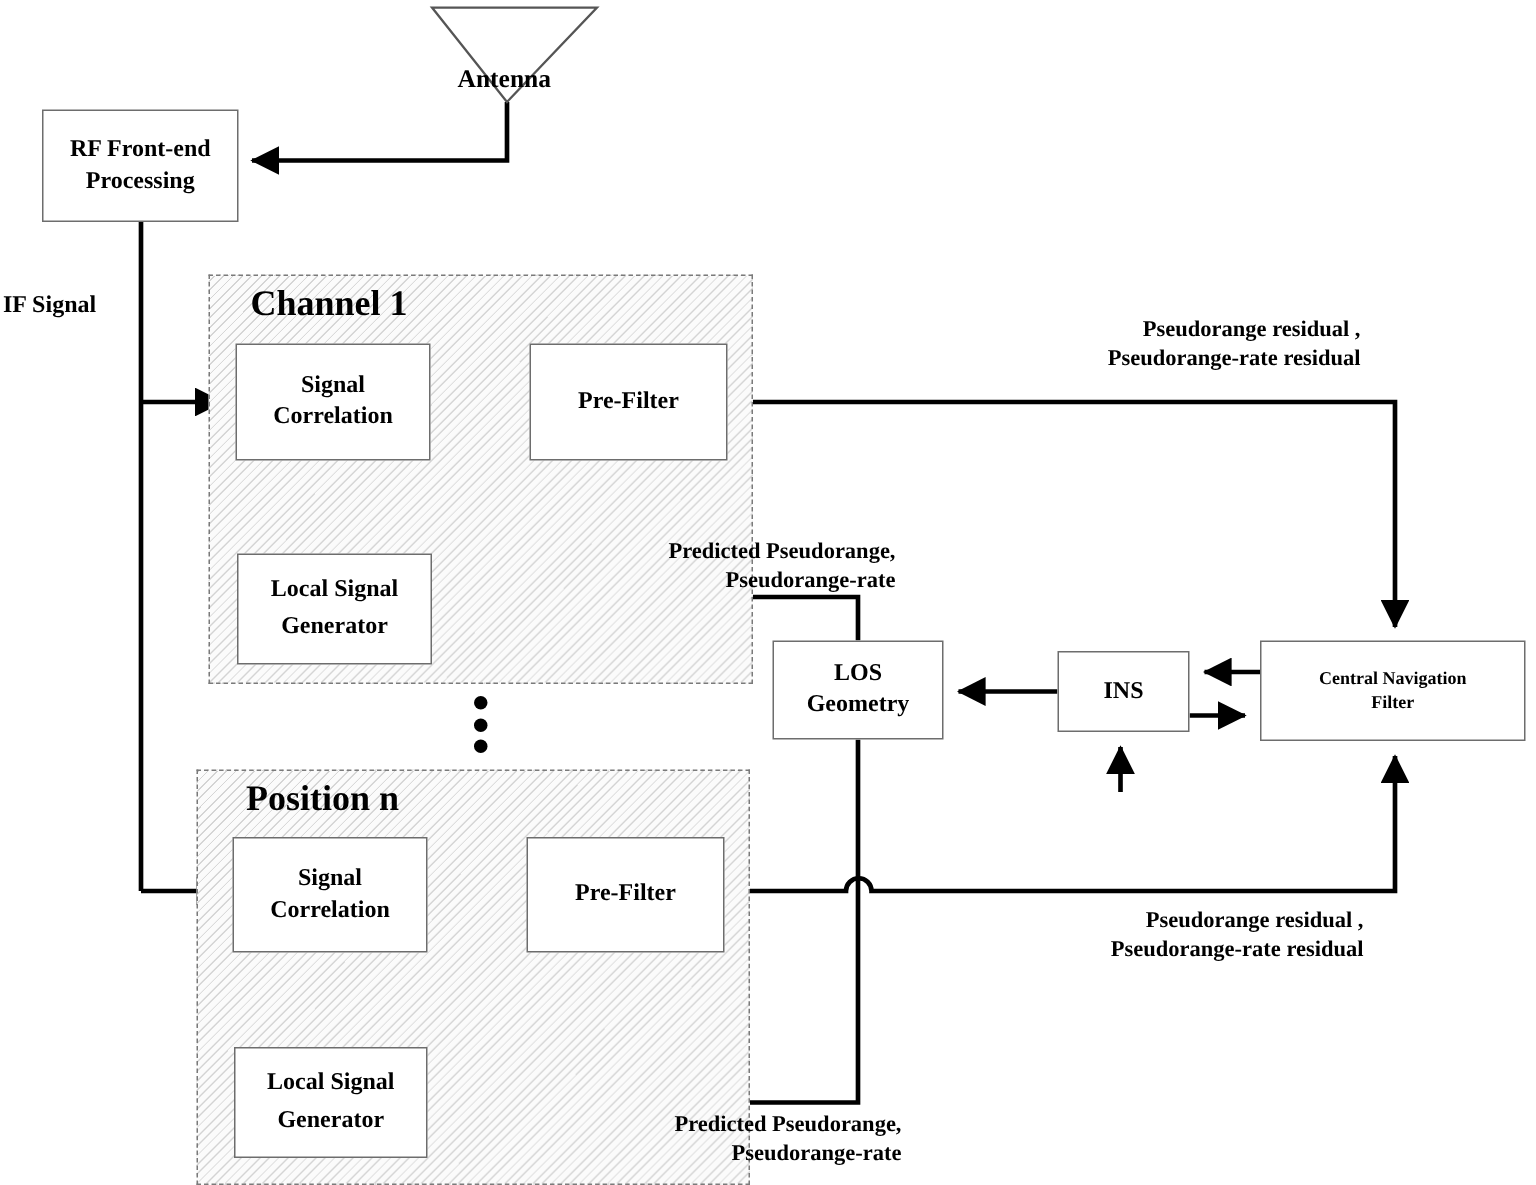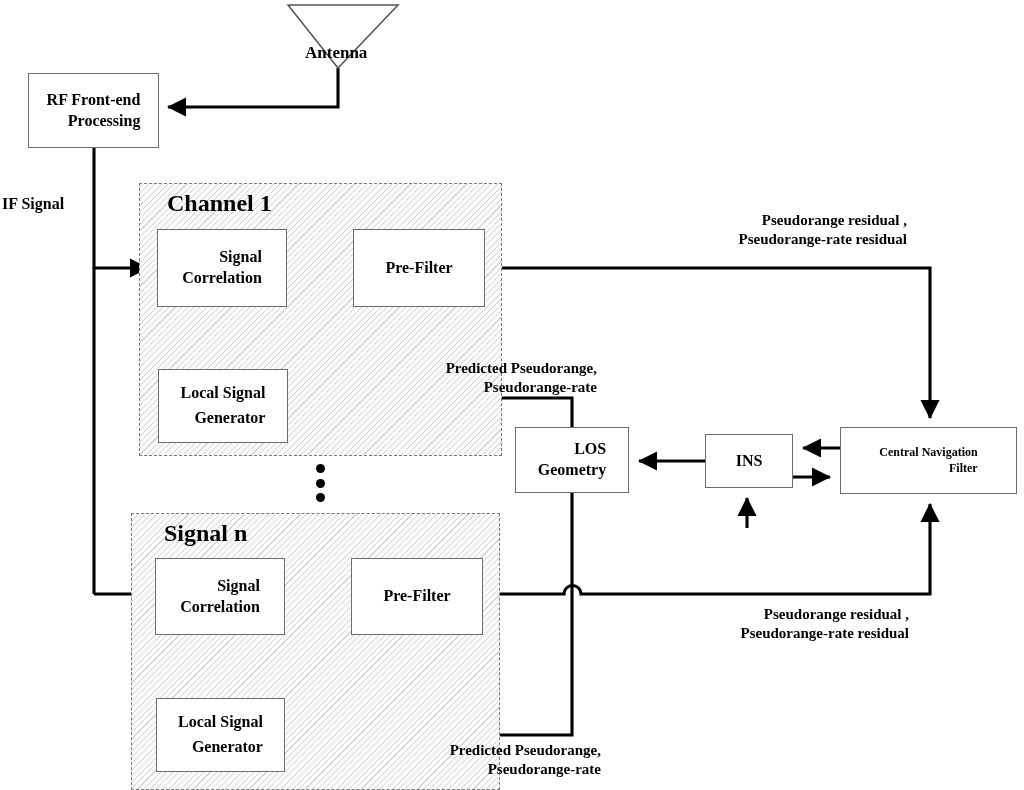--- a/index.html
+++ b/index.html
@@ -27,21 +27,21 @@
   }
   
   .blk {
     position: absolute;
     box-sizing: border-box;
     border: 1.6px solid #6d6d6d;
     background: #ffffff;
     display: flex;
     align-items: center;
     justify-content: center;
-    text-align: right;
+    text-align: center;
     font-weight: bold;
     color: #000000;
     line-height: 1.30;
     z-index: 3;
   }
   .blk-label {
     display: block;
     white-space: pre-line;
     padding: 0 3px;
   }
@@ -152,21 +152,21 @@
 
     <polygon points="288,5 398,5 338,68" fill="#ffffff" stroke="#555555" stroke-width="1.5"></polygon>
   </svg>
 
   <div class="antenna-label" style="left:305px; top:7px;margin-top:36px;">Antenna</div>
 
   <div class="chan" style="left:139px; top:183px; width:363px; height:273px;"></div>
   <div class="chan-title" style="left:167px; top:190px;">Channel 1</div>
 
   <div class="chan" style="left:131px; top:513px; width:369px; height:277px;"></div>
-  <div class="chan-title" style="left:164px; top:520px;">Signal n</div>
+  <div class="chan-title" style="left:164px; top:520px;">Position n</div>
 
   <div class="ellipsis-dots" style="left:315px; top:464px; width:11px; height:38px;">
     <i></i>
       <i></i>
       <i></i>
   </div>
 
   <div class="blk" style="left:28px; top:73px; width:131px; height:75px; font-size:16px;">
     <span class="blk-label">RF Front-end
 Processing</span>

